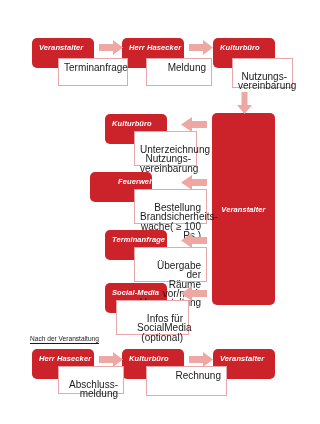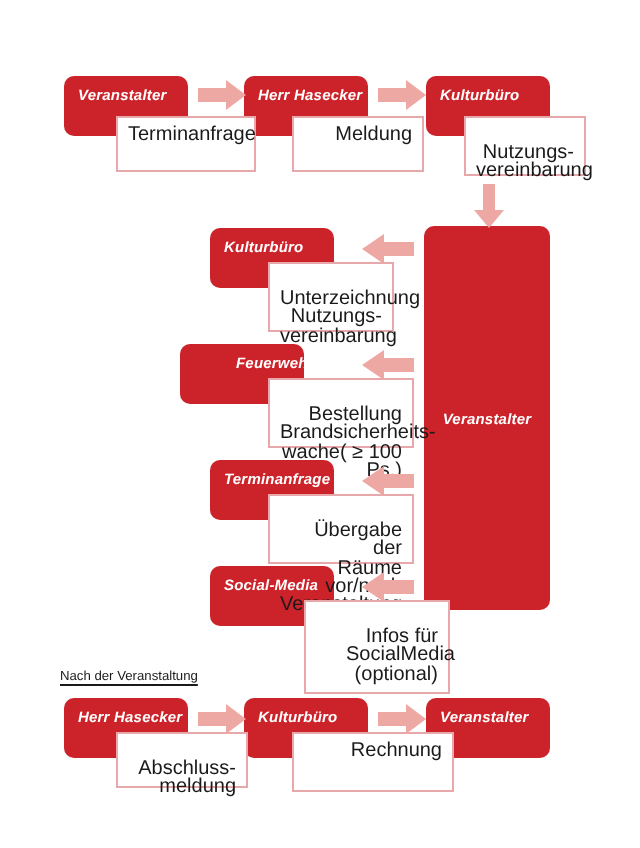--- a/index.html
+++ b/index.html
@@ -151,21 +151,21 @@
   </div>
   <div class="arrow" style="left:181px; top:233px; width:26px; height:15px;">
     <svg width="26" height="15" viewBox="0 0 26 15">
       <polygon points="26,4 11,4 11,0 0,7.5 11,15 11,11 26,11" fill="#eea8a4"></polygon>
     </svg>
   </div>
 
   <div class="redbox" style="left:105px; top:283px; width:62px; height:30px;">
     <span>Social-Media</span>
   </div>
-  <div class="whitebox" style="left:152px; top:300px; width:73px; height:47px; white-space:pre-line;padding-left:20px;">
+  <div class="whitebox" style="left:116px; top:300px; width:73px; height:35px; white-space:pre-line;padding-left:20px;">
     <span>Infos für
 SocialMedia
 (optional)</span>
   </div>
   <div class="arrow" style="left:181px; top:286px; width:26px; height:15px;">
     <svg width="26" height="15" viewBox="0 0 26 15">
       <polygon points="26,4 11,4 11,0 0,7.5 11,15 11,11 26,11" fill="#eea8a4"></polygon>
     </svg>
   </div>
 

